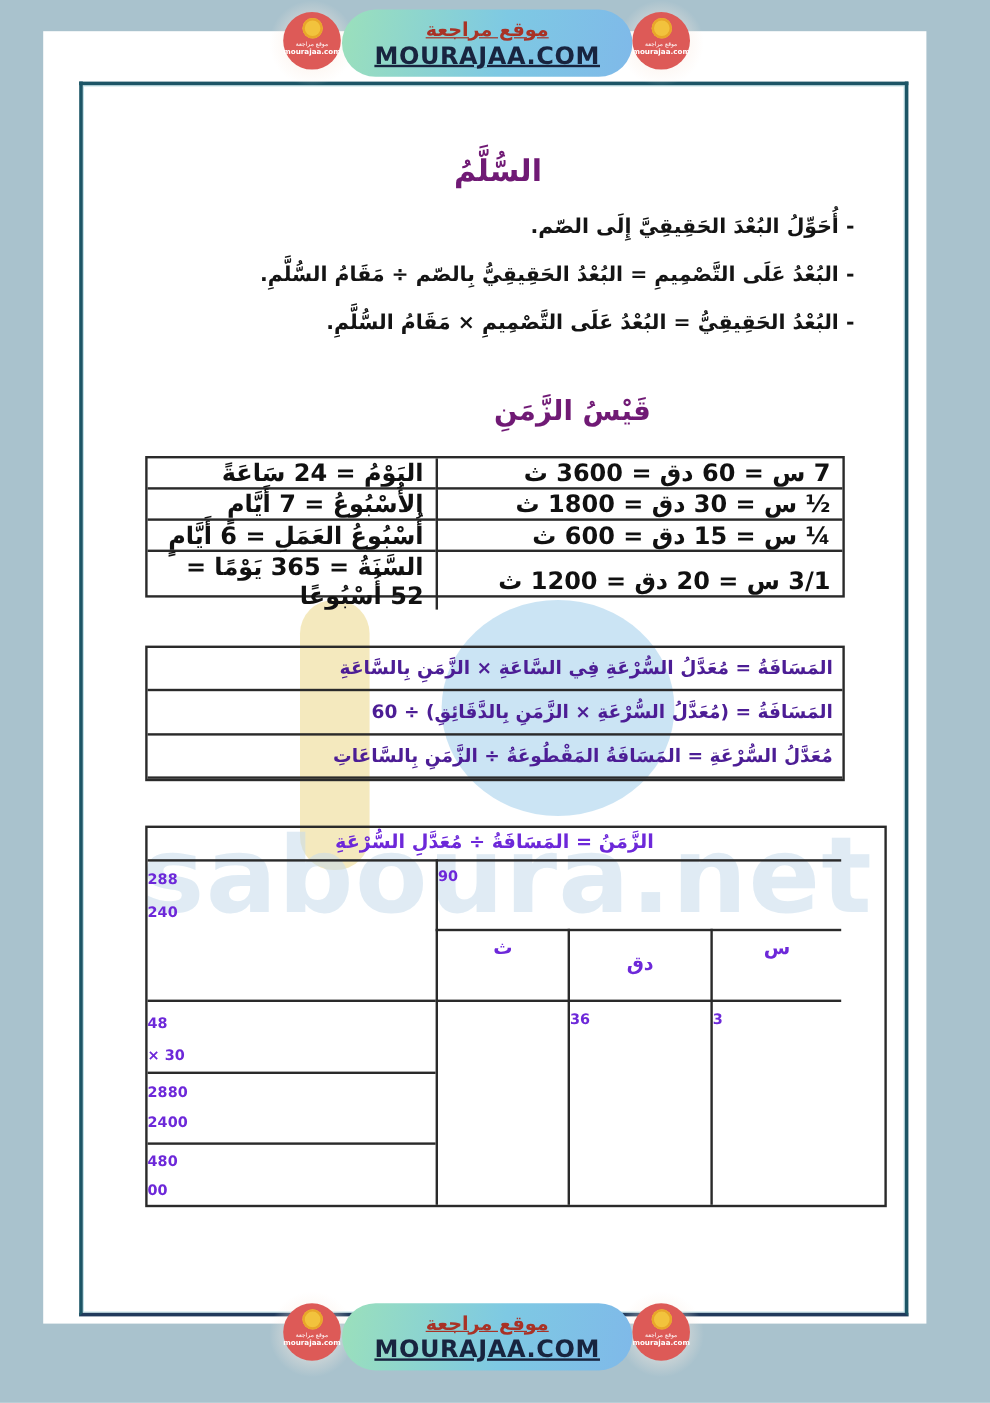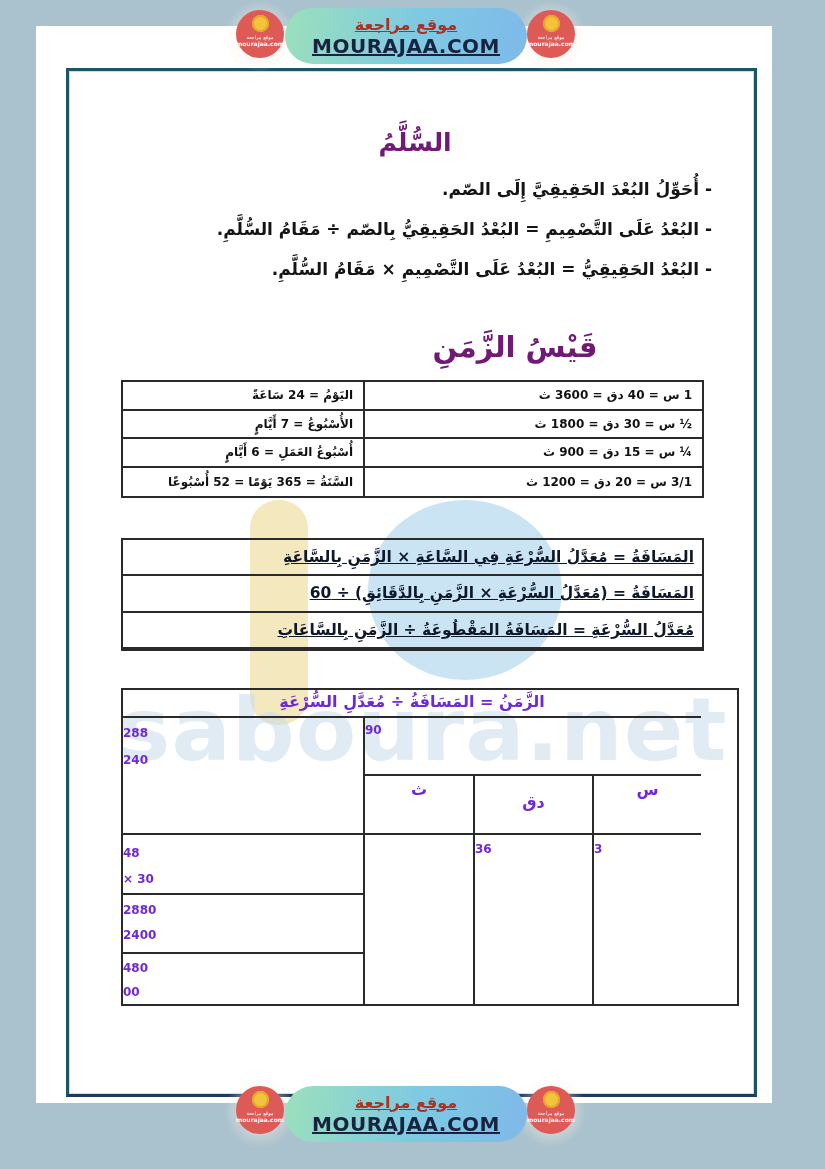--- a/index.html
+++ b/index.html
@@ -35,42 +35,42 @@
              border-radius: 28px; background: #f1e3ae; opacity: .8; }
   .wm-circle { position: absolute; left: 368px; top: 500px; width: 194px; height: 180px;
                border-radius: 50%; background: #b5d8ef; opacity: .7; }
   .wm-text { position: absolute; left: 118px; top: 678px; width: 588px; text-align: center;
              font-size: 88px; font-weight: bold; color: #c7dcec; opacity: .55;
              letter-spacing: 1px; white-space: nowrap; }
 
   
   .title-red { position: absolute; color: #701a75; font-weight: bold; text-align: center; direction: rtl; }
   .title-1 { top: 128px; left: 315px; width: 200px; font-size: 25px; }
-  .title-2 { top: 330px; left: 410px; width: 210px; font-size: 29px; }
+  .title-2 { top: 330px; left: 372px; width: 210px; font-size: 23px; }
 
   .bullets { position: absolute; top: 176px; left: 130px; width: 582px;
              direction: rtl; text-align: right; color: #141414; }
   .bullet { font-size: 17px; font-weight: 600; line-height: 26px; margin-bottom: 14px; }
 
   
   .t1 { position: absolute; left: 121px; top: 380px; width: 583px; height: 118px;
         direction: rtl; border: 2px solid #2a2a2a; display: grid;
         grid-template-columns: 339px 1fr; grid-auto-rows: 1fr; }
   .t1-cell { display: flex; align-items: center; padding: 0 10px;
-             font-size: 12px; font-weight: 600; color: #111;
+             font-size: 20px; font-weight: 600; color: #111;
              border-bottom: 2px solid #2a2a2a; }
   .t1-cell.conv { border-left: 2px solid #2a2a2a; }
   .t1-cell.last { border-bottom: none; }
 
   
   .t2 { position: absolute; left: 121px; top: 538px; width: 583px; height: 113px;
         direction: rtl; border: 2px solid #2a2a2a; display: grid; grid-auto-rows: 1fr; }
   .t2-row { display: flex; align-items: center; padding: 0 8px;
-            font-size: 15.5px; font-weight: 600; color: #0f172a;
-            border-bottom: 2px solid #2a2a2a; text-decoration: underline; }
+            font-size: 15.5px; font-weight: 600; color: #4c1d95;
+            border-bottom: 2px solid #2a2a2a; }
   .t2-row.last { border-bottom: none; }
 
   
   .t3 { position: absolute; left: 121px; top: 688px; width: 618px; height: 318px;
         border: 2px solid #2a2a2a; color: #6d28d9; }
   .t3 .line { position: absolute; background: #2a2a2a; }
   .t3-header { position: absolute; left: 0; top: 0; width: 578px; height: 26px;
                direction: rtl; text-align: center; font-size: 16px; font-weight: bold; line-height: 24px; }
   .t3-num { position: absolute; font-size: 12px; font-weight: 600; }
   .t3-unit { position: absolute; text-align: center; font-size: 16px; font-weight: 600; direction: rtl; }
@@ -109,25 +109,25 @@
 
   <div class="bullets">
     <div class="bullet">- أُحَوِّلُ البُعْدَ الحَقِيقِيَّ إِلَى الصّم.</div>
     <div class="bullet">- البُعْدُ عَلَى التَّصْمِيمِ = البُعْدُ الحَقِيقِيُّ بِالصّم ÷ مَقَامُ السُّلَّمِ.</div>
     <div class="bullet">- البُعْدُ الحَقِيقِيُّ = البُعْدُ عَلَى التَّصْمِيمِ × مَقَامُ السُّلَّمِ.</div>
   </div>
 
   <div class="title-red title-2">قَيْسُ الزَّمَنِ</div>
 
   <div class="t1">
-    <div class="t1-cell conv">1 س = 40 دق = 3600 ث</div>
+    <div class="t1-cell conv">7 س = 60 دق = 3600 ث</div>
     <div class="t1-cell">اليَوْمُ = 24 سَاعَةً</div>
     <div class="t1-cell conv">½ س = 30 دق = 1800 ث</div>
     <div class="t1-cell">الأُسْبُوعُ = 7 أَيَّامٍ</div>
-    <div class="t1-cell conv">¼ س = 15 دق = 900 ث</div>
+    <div class="t1-cell conv">¼ س = 15 دق = 600 ث</div>
     <div class="t1-cell">أُسْبُوعُ العَمَلِ = 6 أَيَّامٍ</div>
     <div class="t1-cell conv last">3/1 س = 20 دق = 1200 ث</div>
     <div class="t1-cell last">السَّنَةُ = 365 يَوْمًا = 52 أُسْبُوعًا</div>
   </div>
 
   <div class="t2">
     <div class="t2-row">المَسَافَةُ = مُعَدَّلُ السُّرْعَةِ فِي السَّاعَةِ × الزَّمَنِ بِالسَّاعَةِ</div>
     <div class="t2-row">المَسَافَةُ = (مُعَدَّلُ السُّرْعَةِ × الزَّمَنِ بِالدَّقَائِقِ) ÷ 60</div>
     <div class="t2-row">مُعَدَّلُ السُّرْعَةِ = المَسَافَةُ المَقْطُوعَةُ ÷ الزَّمَنِ بِالسَّاعَاتِ</div>
   </div>

